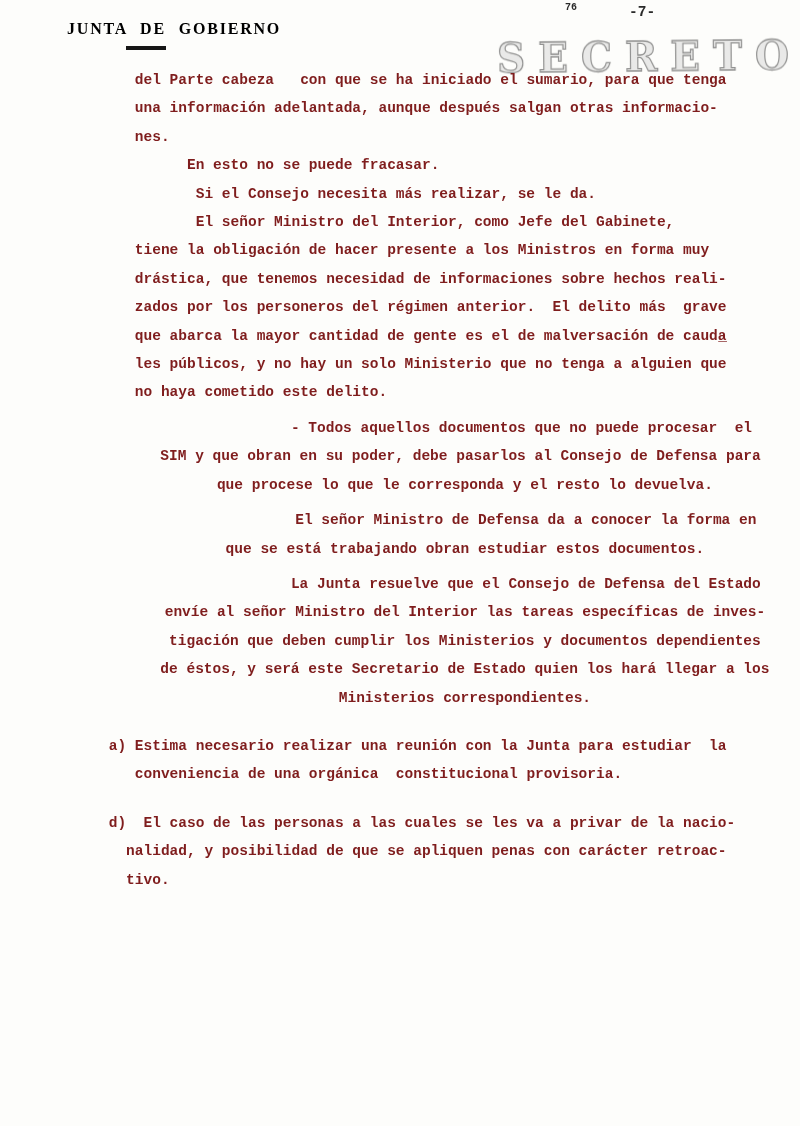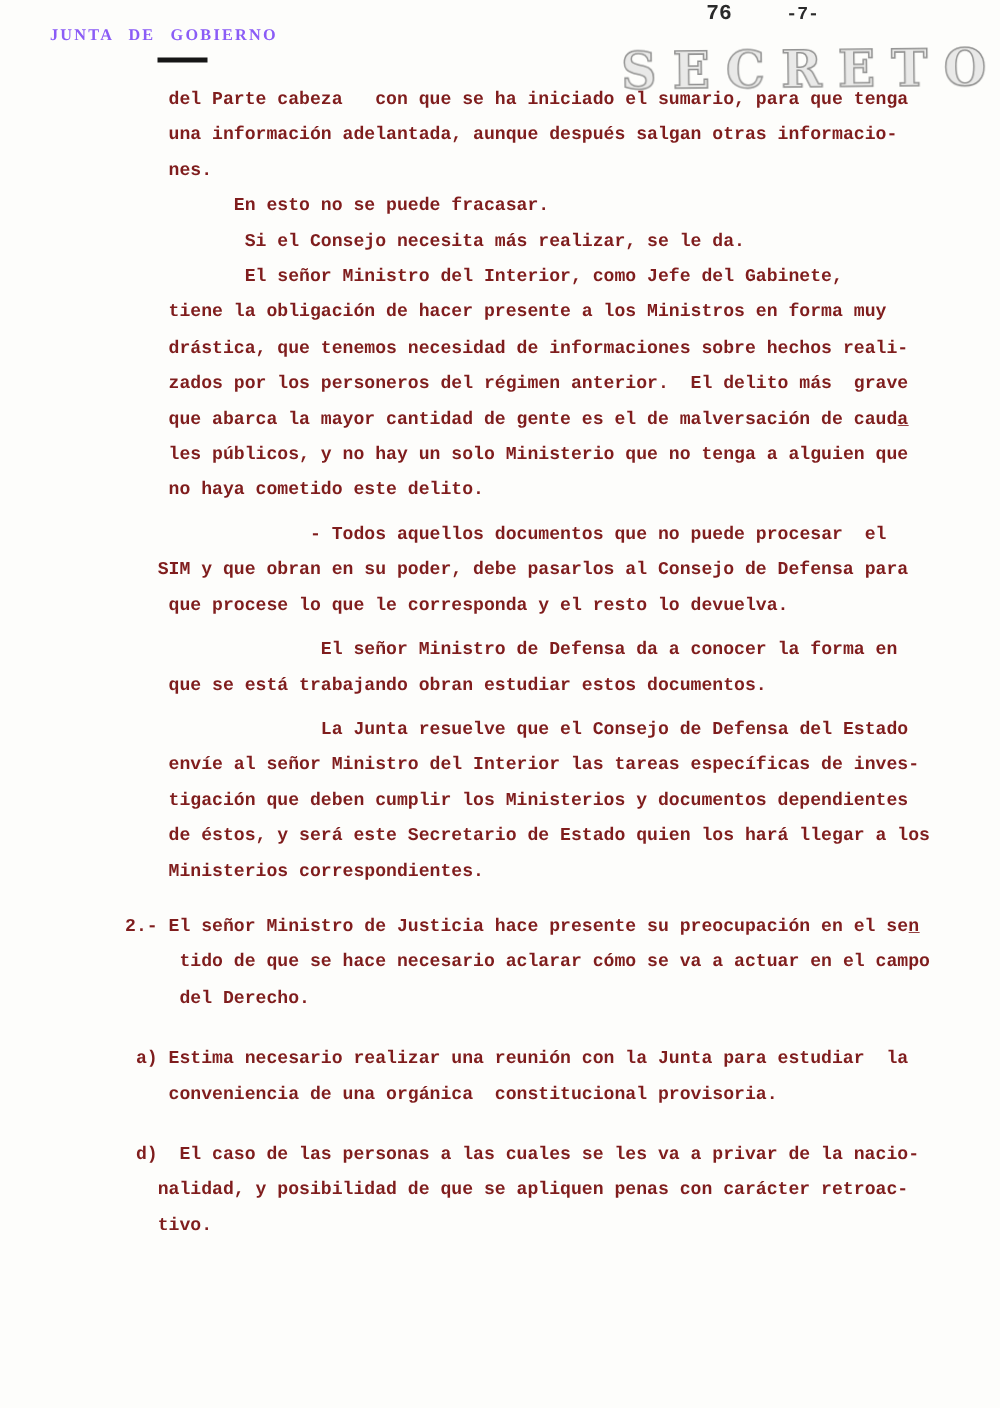--- a/index.html
+++ b/index.html
@@ -9,43 +9,43 @@
     height: 1126px;
     margin: 0 auto;
     background: #fdfdfb;
     overflow: hidden;
     font-family: "Liberation Mono", "DejaVu Sans Mono", monospace;
     color: #222;
   }
   
   .letterhead {
     position: absolute;
-    left: 40px;
+    left: 67px;
     top: 20px;
     font-family: "Liberation Serif", "DejaVu Serif", serif;
     font-weight: bold;
-    font-size: 13px;
+    font-size: 16px;
     letter-spacing: 1.8px;
     word-spacing: 7px;
-    color: #8b5cf6;
+    color: #000000;
     white-space: nowrap;
   }
   .letterhead-rule {
     position: absolute;
     left: 126px;
     top: 46px;
     width: 40px;
     height: 4px;
     background: #161616;
   }
   .sheet-number {
     position: absolute;
     left: 565px;
     top: 2px;
-    font-size: 17px;
+    font-size: 10px;
     font-weight: bold;
     color: #2a2a2a;
   }
   .page-number {
     position: absolute;
     left: 629px;
     top: 4px;
     font-size: 14.5px;
     font-weight: bold;
     color: #2a2a2a;
@@ -73,21 +73,21 @@
     font-size: 14.5px;
     font-weight: bold;
     line-height: 28.4px;
     color: #7f1d1d;
   }
   .tline {
     margin: 0;
     white-space: pre-wrap;
   }
   .mt-xs { margin-top: 20px; }
-  .mt-sm { margin-top: 7px; }
+  .mt-sm { margin-top: 7px; text-align: center; }
   .mt-md { margin-top: 16px; }
 </style>
 </head>
 <body>
 
 <div class="page">
 
   <div class="letterhead">JUNTA DE GOBIERNO</div>
   <div class="letterhead-rule"></div>
 
@@ -112,23 +112,20 @@
     <p class="tline mt-sm">                 - Todos aquellos documentos que no puede procesar  el
    SIM y que obran en su poder, debe pasarlos al Consejo de Defensa para
     que procese lo que le corresponda y el resto lo devuelva.</p>
     <p class="tline mt-sm">                  El señor Ministro de Defensa da a conocer la forma en
     que se está trabajando obran estudiar estos documentos.</p>
     <p class="tline mt-sm">                  La Junta resuelve que el Consejo de Defensa del Estado
     envíe al señor Ministro del Interior las tareas específicas de inves-
     tigación que deben cumplir los Ministerios y documentos dependientes
     de éstos, y será este Secretario de Estado quien los hará llegar a los
     Ministerios correspondientes.</p>
-    <p class="tline mt-md">2.- El señor Ministro de Justicia hace presente su preocupación en el sen̲
-     tido de que se hace necesario aclarar cómo se va a actuar en el campo
-     del Derecho.</p>
     <p class="tline mt-xs"> a) Estima necesario realizar una reunión con la Junta para estudiar  la
     conveniencia de una orgánica  constitucional provisoria.</p>
     <p class="tline mt-xs"> d)  El caso de las personas a las cuales se les va a privar de la nacio-
    nalidad, y posibilidad de que se apliquen penas con carácter retroac-
    tivo.</p>
   </div>
 
 </div>
 
 </body></html>

